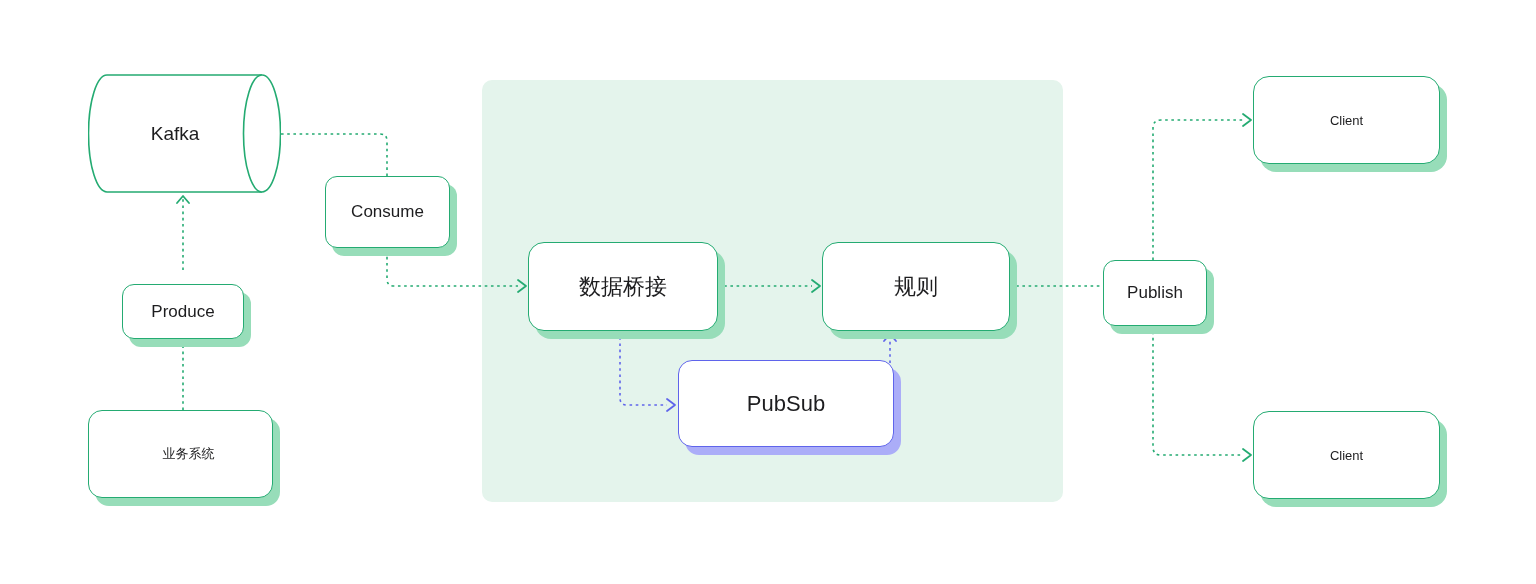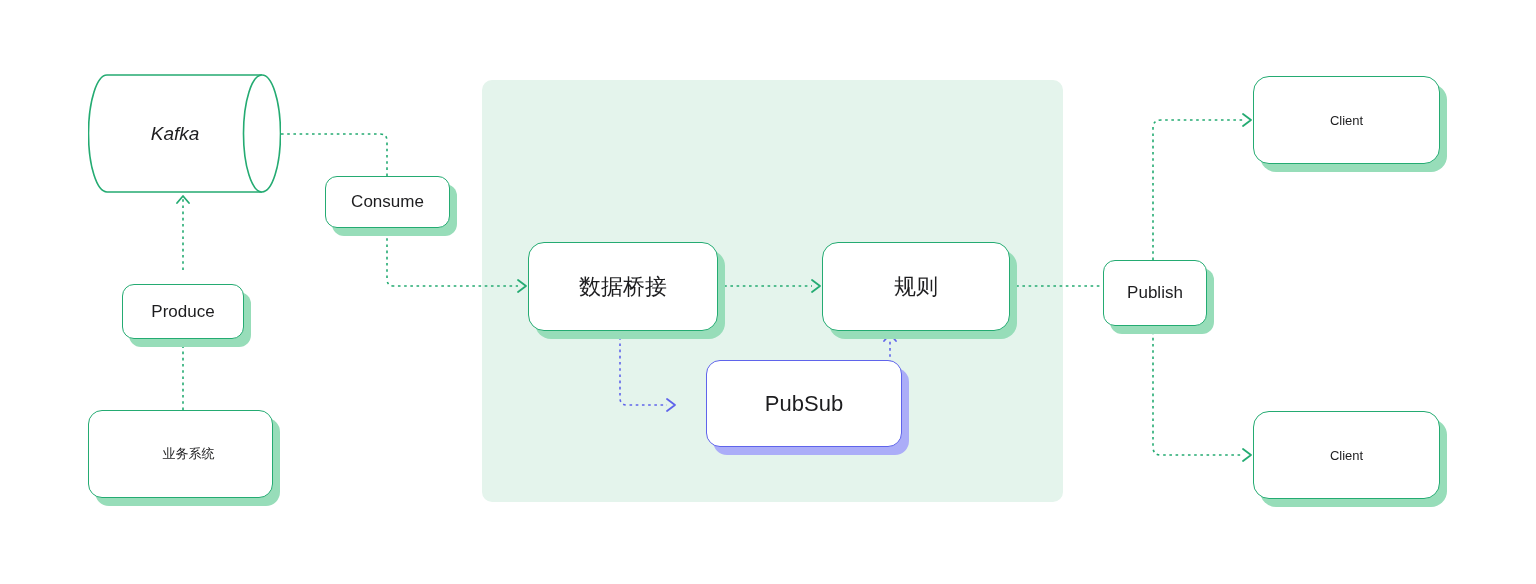--- a/index.html
+++ b/index.html
@@ -85,21 +85,20 @@
   .node.purple {
     border-color: var(--purple);
     box-shadow: 7px 8px 0 var(--purple-shadow);
   }
 
   .kafka-wrap {
     position: absolute;
     left: 88px; top: 74px;
     width: 193px; height: 87px;
     z-index: 3;
-    font-style: italic;
   }
   .kafka-wrap svg { display: block; }
   .kafka-label {
     position: absolute;
     left: 0; top: 0;
     width: 174px; height: 119px;
     display: flex;
     align-items: center;
     justify-content: center;
     font-size: 19px;
@@ -153,33 +152,33 @@
   </div>
 
   <div class="node r12 small" style="left:122px; top:284px; width:122px; height:55px;">
     <span>Produce</span>
   </div>
 
   <div class="node r14 big-label" style="left:88px; top:410px; width:185px; height:88px;padding-left:16px;">
     <span>业务系统</span>
   </div>
 
-  <div class="node r12 small" style="left:325px; top:176px; width:125px; height:52px;">
+  <div class="node r12 small" style="left:325px; top:176px; width:125px; height:72px;">
     <span>Consume</span>
   </div>
 
   <div class="node r16" style="left:528px; top:242px; width:190px; height:89px;">
     <span>数据桥接</span>
   </div>
 
   <div class="node r16" style="left:822px; top:242px; width:188px; height:89px;">
     <span>规则</span>
   </div>
 
-  <div class="node r14 purple" style="left:706px; top:360px; width:196px; height:87px;">
+  <div class="node r14 purple" style="left:678px; top:360px; width:216px; height:87px;">
     <span>PubSub</span>
   </div>
 
   <div class="node r12 small" style="left:1103px; top:260px; width:104px; height:66px;">
     <span>Publish</span>
   </div>
 
   <div class="node r16 big-label" style="left:1253px; top:76px; width:187px; height:88px;">
     <span>Client</span>
   </div>

